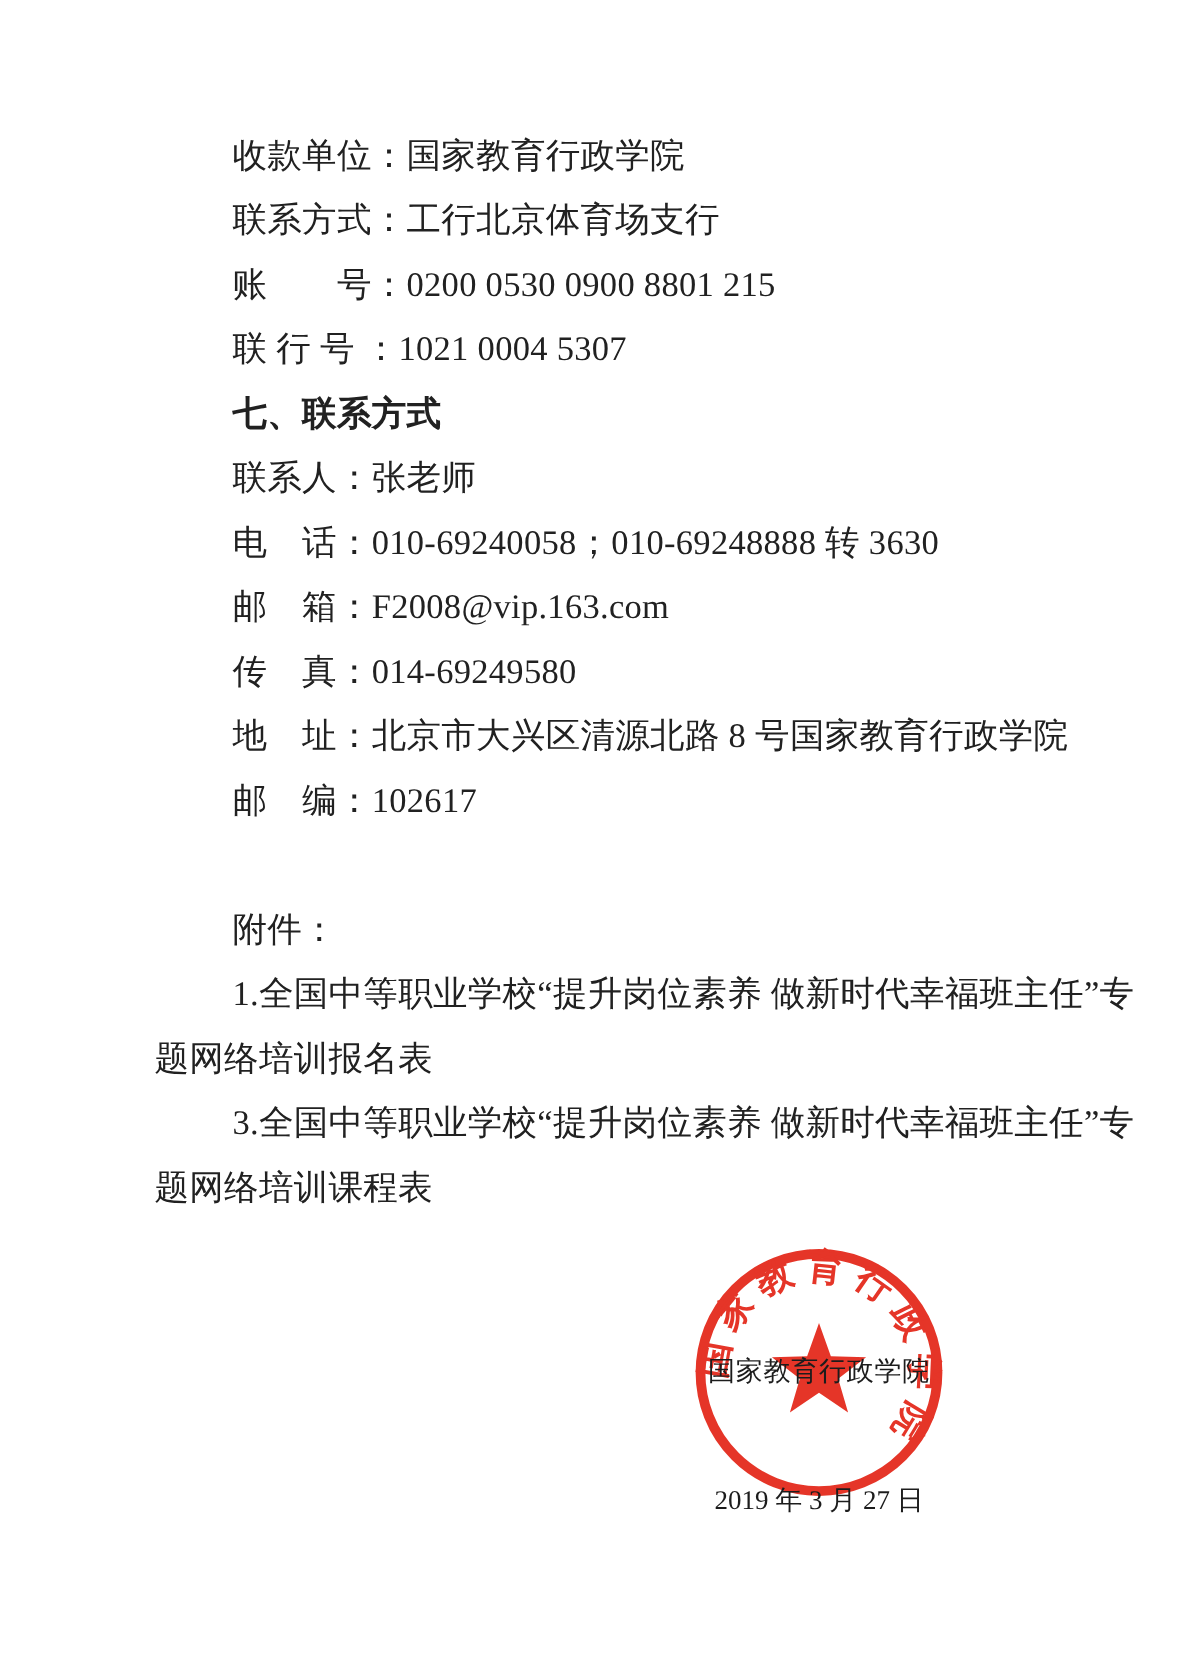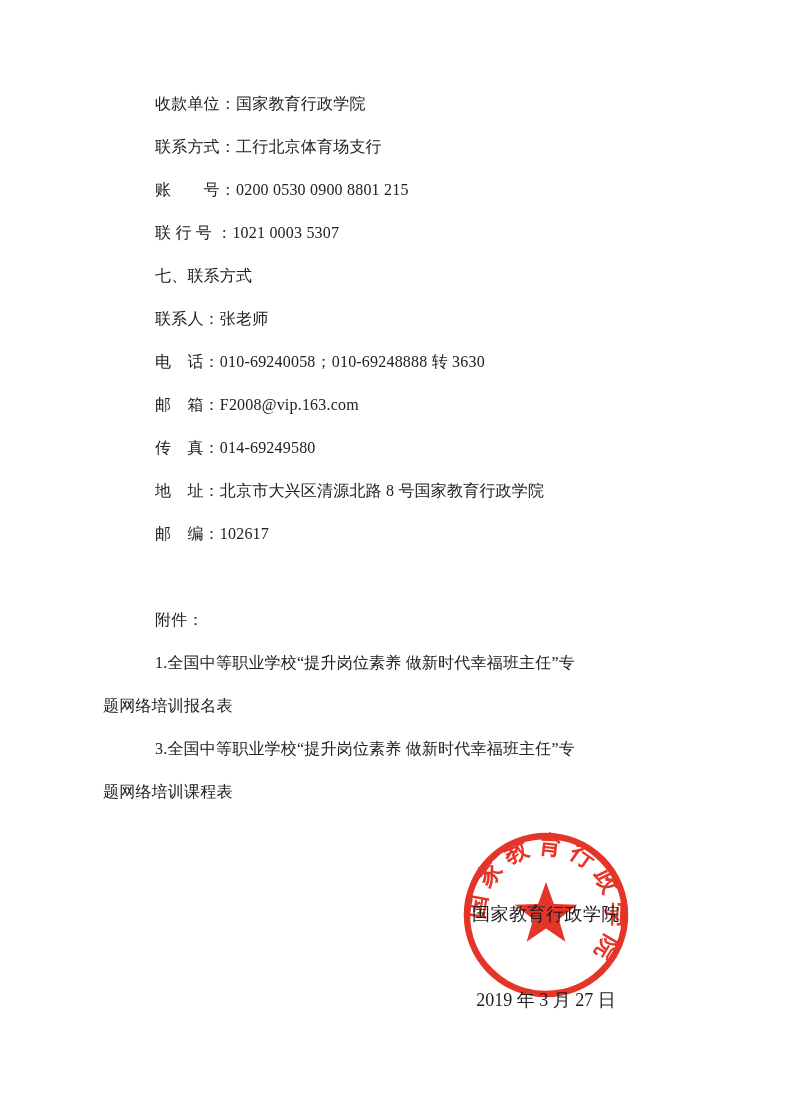--- a/index.html
+++ b/index.html
@@ -12,26 +12,26 @@
     color: #212121;
   }
   .doc {
     position: absolute;
     left: 103px; top: 82px;
     width: 600px;
   }
   .line {
     height: 43px;
     line-height: 43px;
-    font-size: 16px;
+    font-size: 23px;
     white-space: pre;
     letter-spacing: 0.2px;
   }
   .indent { padding-left: 52px; }
-  .bold { font-weight: normal; }
+  .bold { font-weight: bold; }
   .seal {
     position: absolute;
     left: 461px; top: 830px;
     width: 170px; height: 170px;
     opacity: 0.95;
   }
   .sig {
     position: absolute;
     left: 461px;
     width: 170px;
@@ -49,21 +49,21 @@
     fill: #e42b1d;
   }
 </style>
 </head>
 <body>
 
 <div class="doc">
   <div class="line indent">收款单位：国家教育行政学院</div>
   <div class="line indent">联系方式：工行北京体育场支行</div>
   <div class="line indent">账　　号：0200 0530 0900 8801 215</div>
-  <div class="line indent">联 行 号 ：1021 0003 5307</div>
+  <div class="line indent">联 行 号 ：1021 0004 5307</div>
   <div class="line indent bold">七、联系方式</div>
   <div class="line indent">联系人：张老师</div>
   <div class="line indent">电　话：010-69240058；010-69248888 转 3630</div>
   <div class="line indent">邮　箱：F2008@vip.163.com</div>
   <div class="line indent">传　真：014-69249580</div>
   <div class="line indent">地　址：北京市大兴区清源北路 8 号国家教育行政学院</div>
   <div class="line indent">邮　编：102617</div>
   <div class="line"></div>
   <div class="line indent">附件：</div>
   <div class="line indent">1.全国中等职业学校“提升岗位素养 做新时代幸福班主任”专</div>

